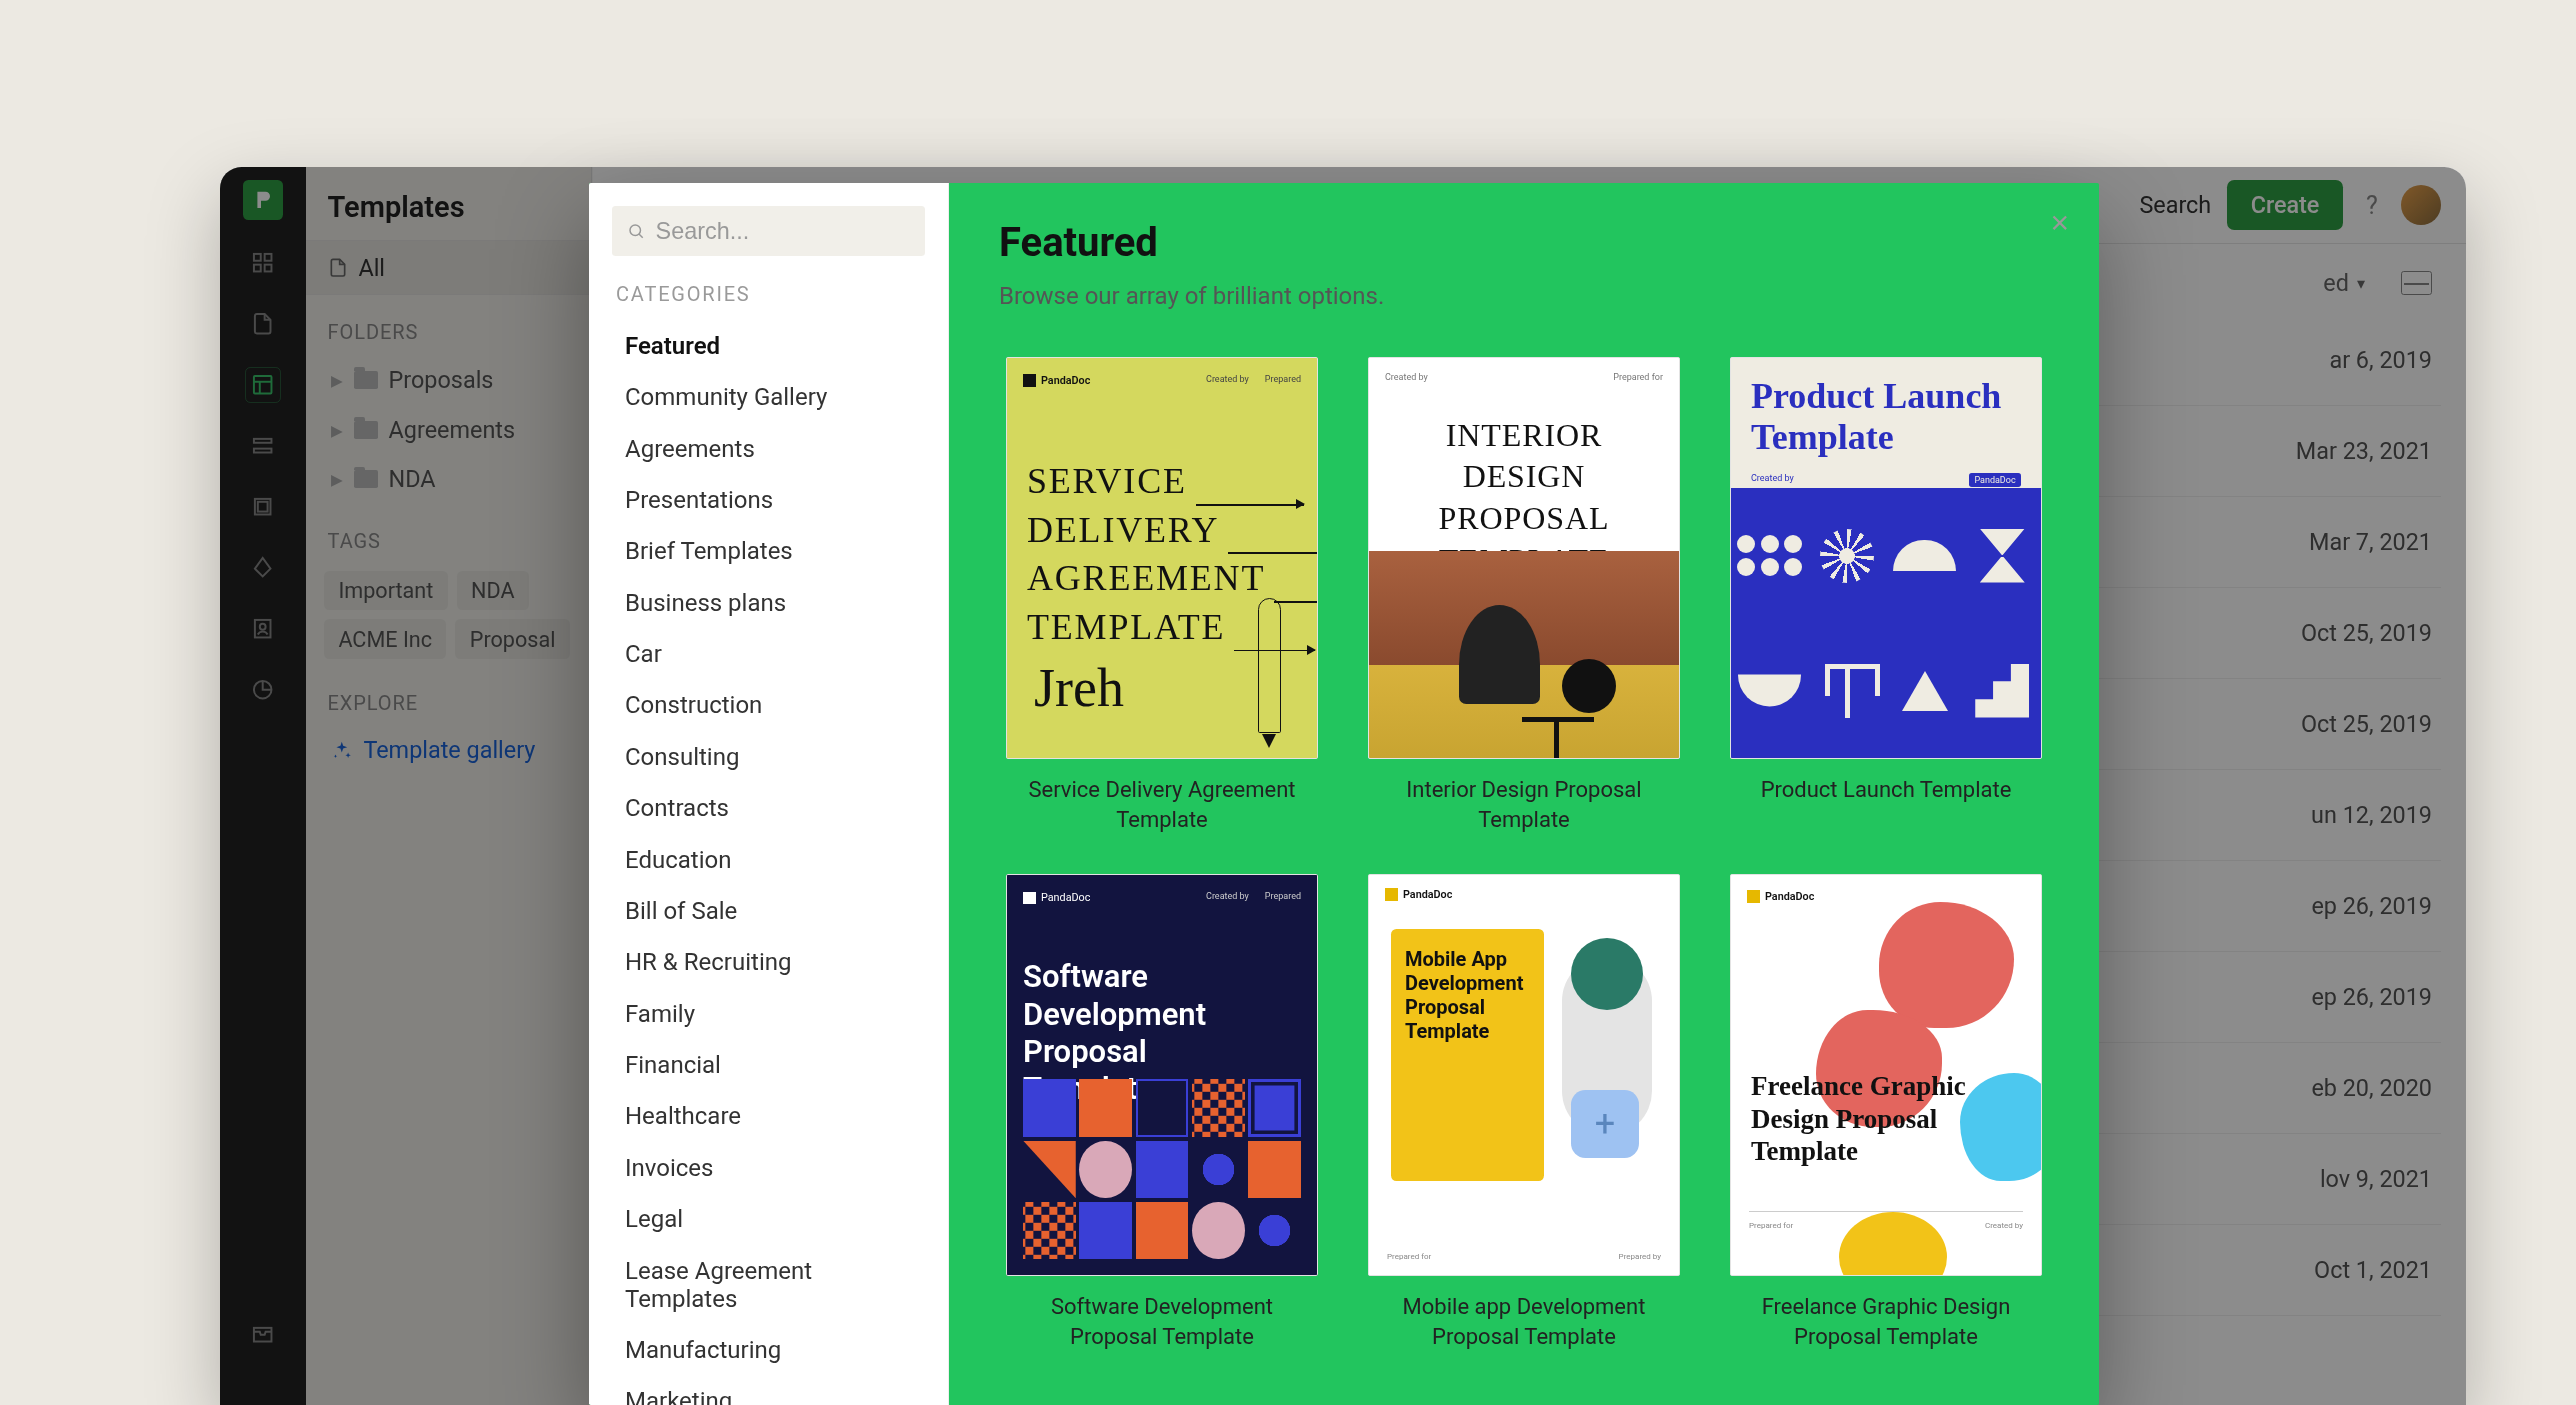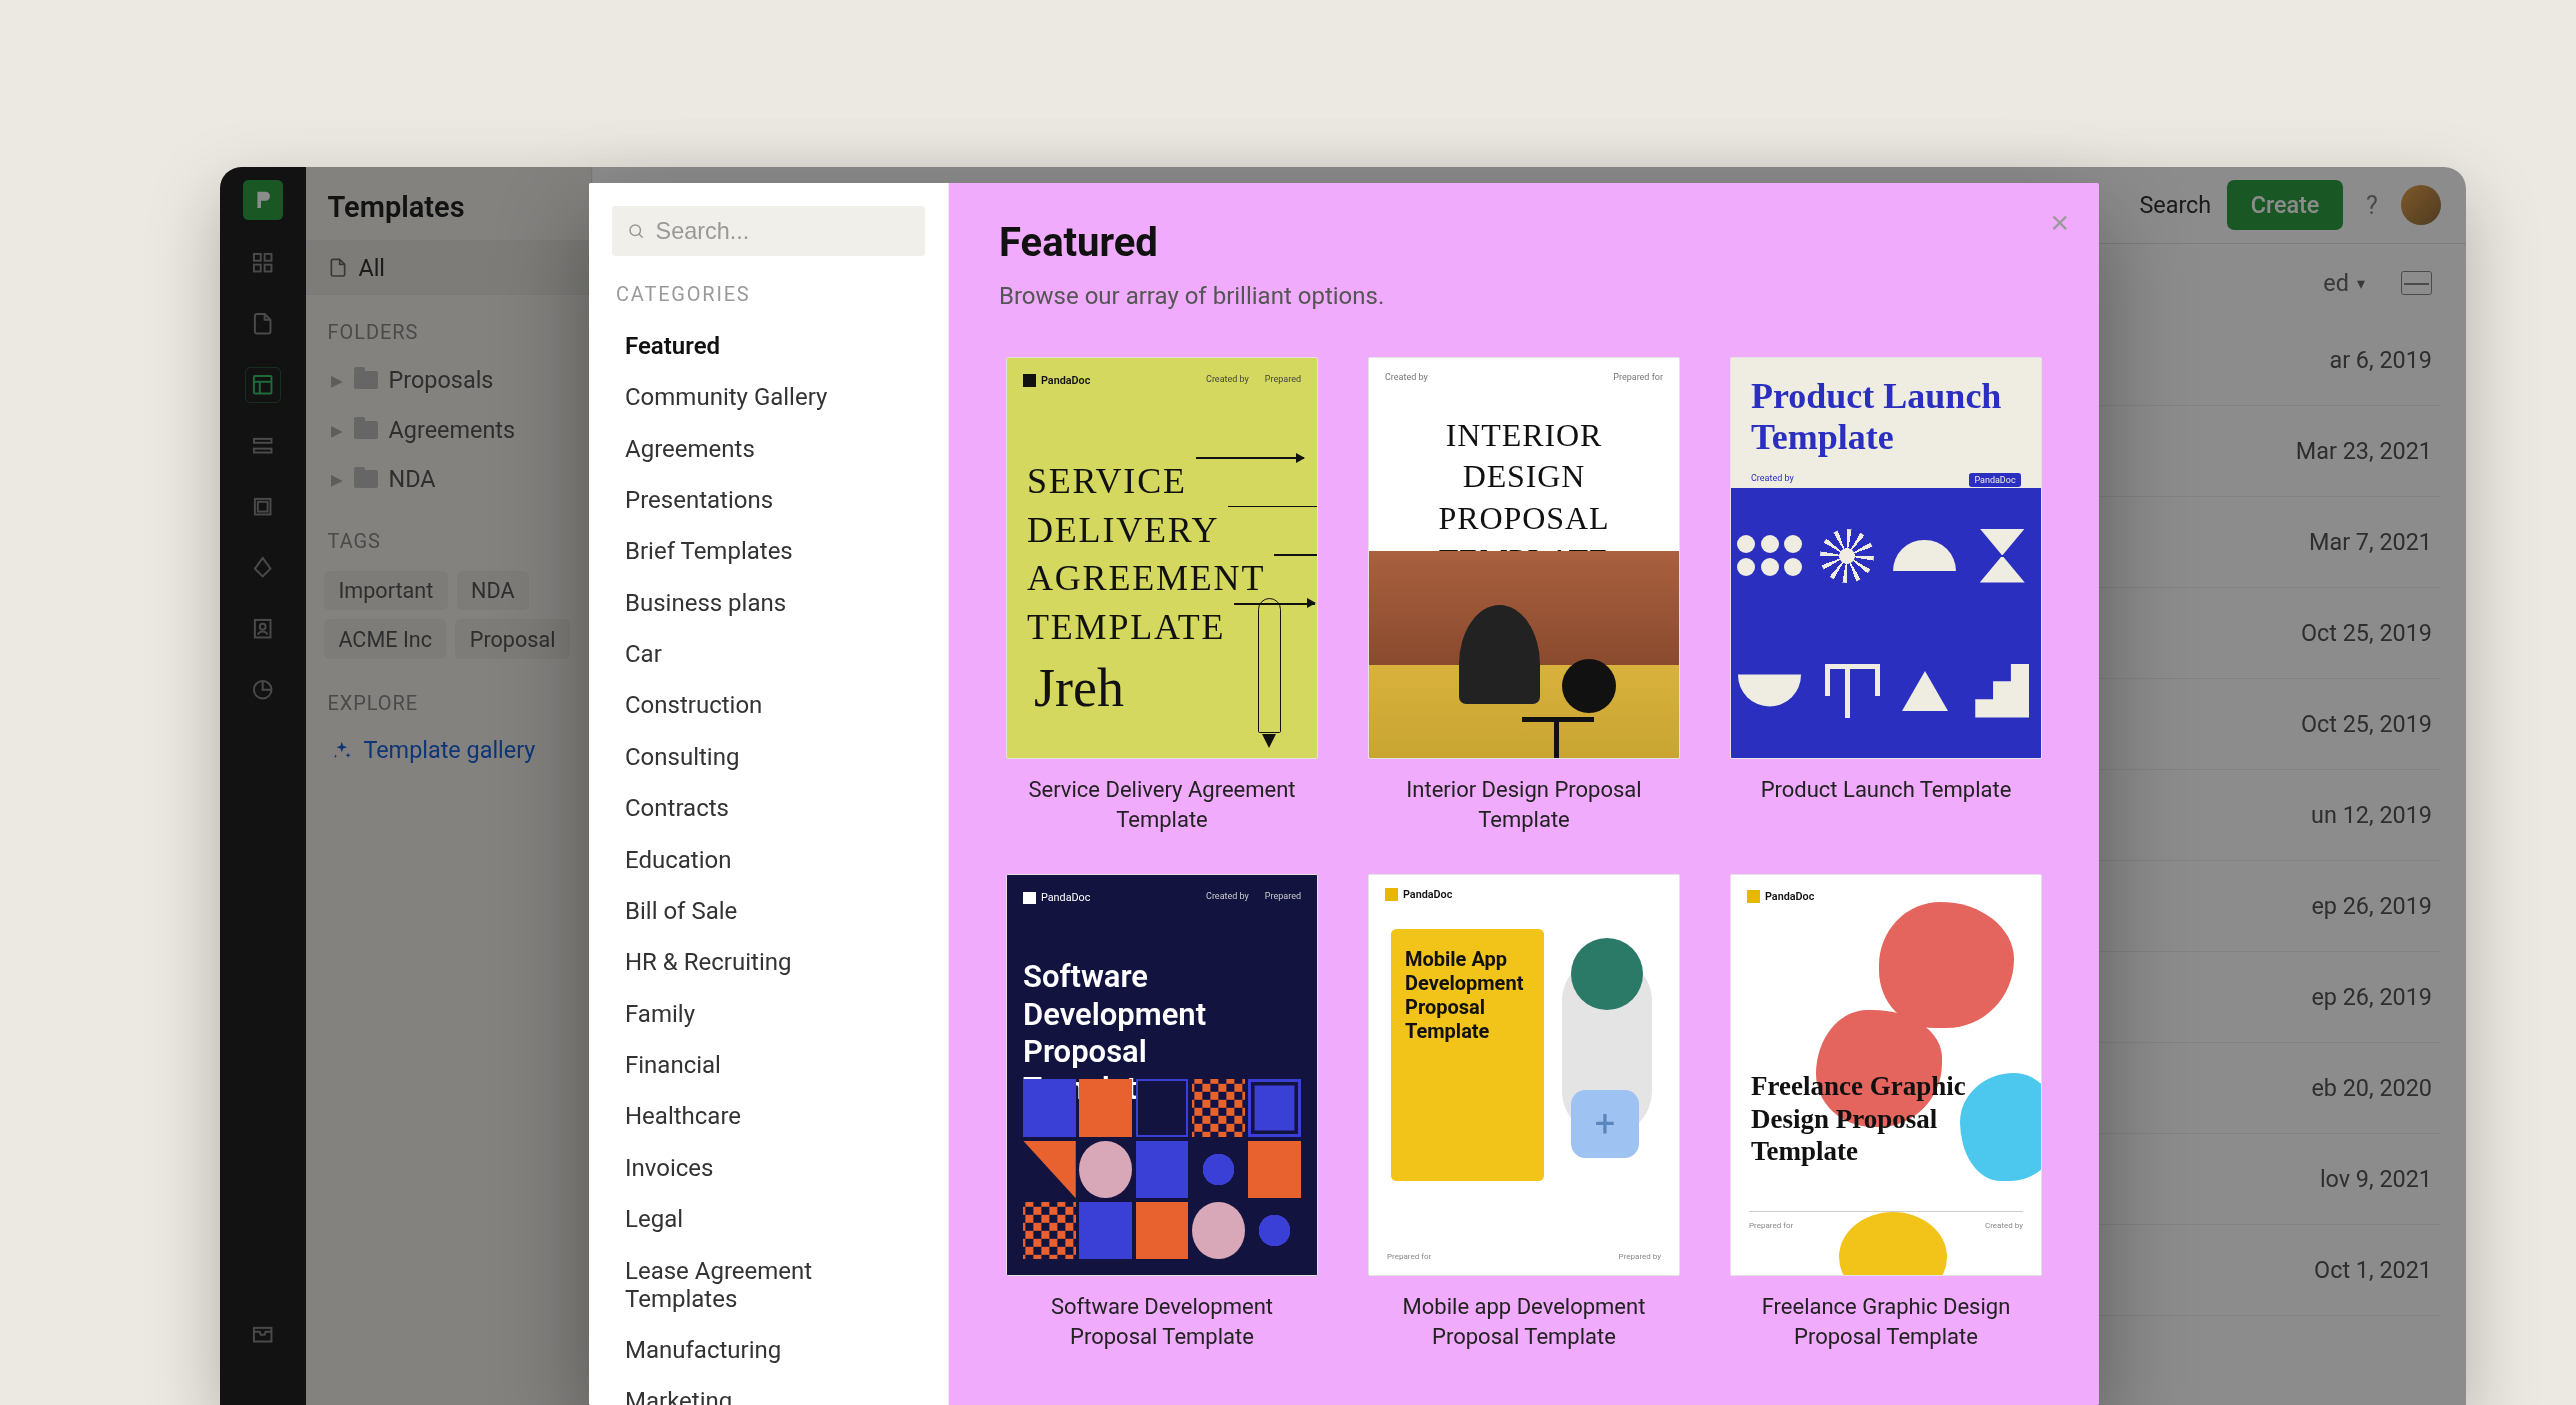--- a/index.html
+++ b/index.html
@@ -162,21 +162,21 @@
     background: rgba(0,0,0,0.45);
   }
 
   
   .modal {
     position:absolute;
     left: 589px;
     top: 183px;
     width: 1510px;
     height: 1222px;
-    background:#f0abfc;
+    background:#22c55e;
     border-radius: 1.8px;
     overflow:hidden;
     box-shadow: 0 36px 90px rgba(0,0,0,0.35);
     display:flex;
   }
   .modal-close {
     position:absolute; right:23.4px; top:23.4px;
     width:32px; height:32px; color:#999;
     display:flex;align-items:center;justify-content:center;
     font-size:27px;
@@ -250,21 +250,21 @@
   .th1 { background:#d4d85e; padding:16px; }
   .th1 .brand { font-size:10.8px; color:#111; font-weight:600; display:flex; gap:5.4px; align-items:center;}
   .th1 .brand .sq{width:12.6px;height:12.6px;background:#111;}
   .th1 .meta { position:absolute; top:16px; right:16px; display:flex; gap:16px; font-size:9px; color:#444;}
   .th1 .big {
     position:absolute; left:20px; top:99px;
     font-family: Georgia, serif;
     font-size:36px; letter-spacing:1.8px; color:#111;
     line-height:1.35;
   }
-  .th1 .arrow-row{display:flex;align-items:flex-start;gap:9px;}
+  .th1 .arrow-row{display:flex;align-items:flex-end;gap:9px;}
   .th1 .arrow{flex:0 0 auto;width:108px;height:1.8px;background:#111;position:relative;}
   .th1 .arrow::after{content:"";position:absolute;right:-0.9px;top:-4.5px;border-left:9px solid #111;border-top:5.4px solid transparent;border-bottom:5.4px solid transparent;}
   .th1 .sig{position:absolute;left:27px;bottom:39px;font-family:Liberation Serif, serif;font-size:54px;color:#111;}
   .th1 .pen{position:absolute;right:36px;bottom:25px;width:23.4px;height:135px;border:1.8px solid #111;border-radius:12.6px 12.6px 1.8px 1.8px;}
   .th1 .pen::after{content:"";position:absolute;bottom:-16px;left:3.6px;border-left:7.2px solid transparent;border-right:7.2px solid transparent;border-top:14.4px solid #111;}
 
   
   .th2 { background:#fff; }
   .th2 .hdr{display:flex;justify-content:space-between;padding:14.4px 16px;font-size:9px;color:#777;}
   .th2 .title{font-family:Georgia,serif;font-size:32px;text-align:center;letter-spacing:0.9px;padding:18px 18px 27px;color:#111;line-height:1.3;}

